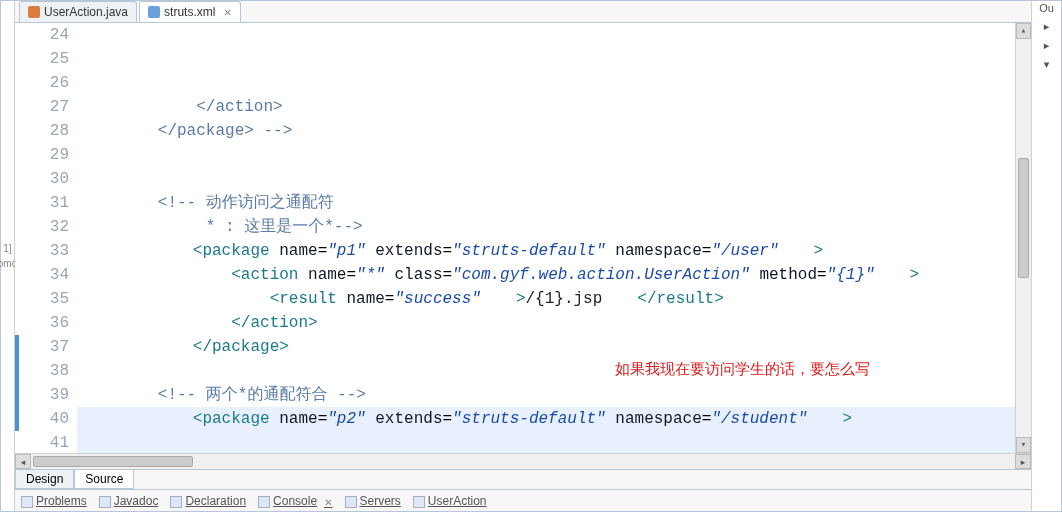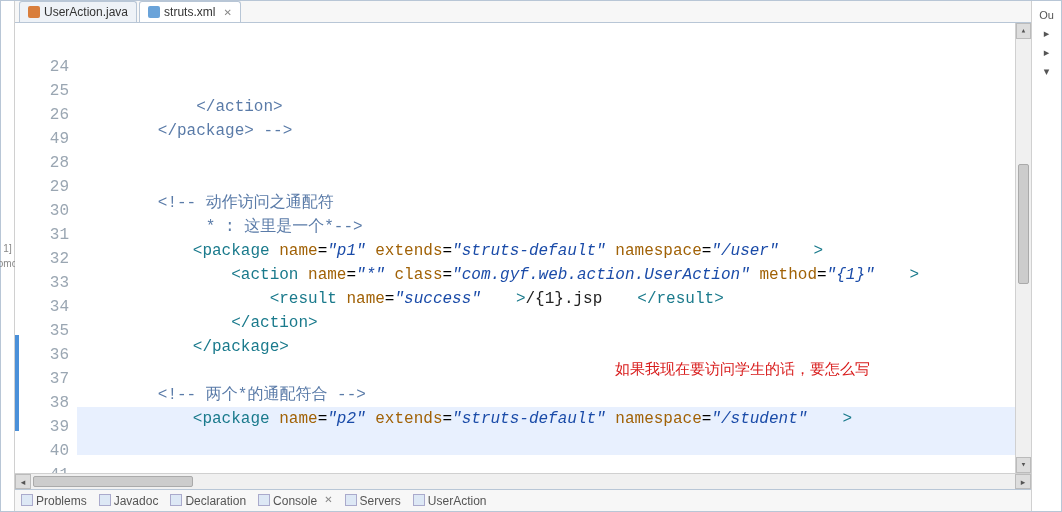--- a/index.html
+++ b/index.html
@@ -1,54 +1,54 @@
 <!DOCTYPE html>
 <html><head>
 <meta charset="utf-8">
 <style>
   * { box-sizing: border-box; margin: 0; padding: 0; }
   html, body { width: 1062px; height: 512px; font-family: "Microsoft YaHei", "Segoe UI", sans-serif; font-size: 13px; background: #f0f0f0; overflow: hidden; }
   .wrap { display: flex; width: 1062px; height: 512px; background: #fff; border: 1px solid #b8c6d6; }
   .left-stub { width: 14px; background: #fff; border-right: 1px solid #d0d0d0; font-size: 10px; color: #888; display:flex; flex-direction:column; justify-content:center; align-items:center; gap:4px; }
   .center { flex: 1; display: flex; flex-direction: column; background: #fff; }
-  .right { width: 30px; background: #fff; border-left: 1px solid #d0d0d0; display: flex; flex-direction: column; align-items:center; padding-top:8px; gap:6px; font-size:11px; color:#555; }
+  .right { width: 30px; background: #fff; border-left: 1px solid #d0d0d0; display: flex; flex-direction: column; align-items:center; padding-top:1px; gap:6px; font-size:11px; color:#555; }
   .tabs { height: 22px; display: flex; align-items: flex-end; border-bottom: 1px solid #b8c6d6; background: #f7f7f7; padding-left: 4px; gap: 2px; }
   .tab { height: 21px; padding: 2px 8px; border: 1px solid #b8c6d6; border-bottom: none; background: #eef2f7; font-size: 12px; color: #333; display: flex; align-items: center; gap: 4px; cursor: pointer; border-radius: 3px 3px 0 0; }
   .tab.active { background: #fff; }
   .tab .ic { width: 12px; height: 12px; }
   .close-x { font-size: 10px; color: #888; margin-left: 4px; }
   .editor { flex: 1; display: flex; overflow: hidden; background: #fff; font-family: Consolas, "Courier New", monospace; font-size: 16px; line-height: 24px; position: relative; }
-  .gutter { width: 48px; text-align: right; padding-right: 8px; color: #9aa6b2; background: #fff; user-select: none; margin-top: 32px; }
+  .gutter { width: 48px; text-align: right; padding-right: 8px; color: #9aa6b2; background: #fff; user-select: none; }
   .gutter .ln { height: 24px; }
   .markers { width: 14px; background: #fff; }
   .markers .mark { height: 24px; }
   .markers .mark.blue { background: linear-gradient(to right, #4a90d9 0, #4a90d9 4px, transparent 4px); }
   .code { flex: 1; white-space: pre; position: relative; overflow: auto; }
   .row { height: 24px; padding-left: 4px; }
   .row.hl { background: #e8f0fe; }
   .c-tag { color: #1a7a8c; margin-left: 35px; }
-  .c-attr { color: #a16207; }
+  .c-attr { color: #0f172a; }
   .c-val { color: #1a4ba8; font-style: italic; }
   .c-text { color: #222; }
   .c-comment { color: #5a7ba8; }
   .annot { position: absolute; color: #d81b1b; font-family: Liberation Mono, monospace; font-size: 15px; }
   .vscroll { width: 16px; background: #f0f0f0; border-left: 1px solid #d0d0d0; position: relative; }
   .vscroll .vbtn { height:16px; background:#ddd; border:1px solid #bbb; display:flex; align-items:center; justify-content:center; font-size:9px; color:#555; }
   .vscroll .vtrack { position:absolute; top:16px; bottom:16px; left:0; right:0; }
   .vscroll .vthumb { position:absolute; top:30%; left:2px; right:2px; height:120px; background:#ccc; border:1px solid #aaa; border-radius:2px; }
   .vscroll .vbtn.bot { position:absolute; bottom:0; left:0; right:0; }
   .hscroll { height: 16px; background: #f0f0f0; border-top: 1px solid #d0d0d0; display:flex; }
   .hscroll .hbtn { width:16px; background:#ddd; border:1px solid #bbb; display:flex; align-items:center; justify-content:center; font-size:9px; color:#555; }
   .hscroll .htrack { flex:1; position:relative; }
   .hscroll .hthumb { position:absolute; left:2px; top:2px; bottom:2px; width:160px; background:#ccc; border:1px solid #aaa; border-radius:2px; }
   .bottom-tabs { height: 20px; display: flex; align-items: center; border-top: 1px solid #b8c6d6; background: #f7f7f7; font-size: 12px; }
   .btab { padding: 2px 10px; border: 1px solid #b8c6d6; border-top:none; background: #eef2f7; cursor: pointer; }
   .btab.active { background: #fff; }
   .views { height: 22px; display: flex; align-items: center; border-top: 1px solid #b8c6d6; background: #f7f7f7; font-size: 12px; color: #555; padding-left: 6px; gap: 12px; }
-  .views .v { display: flex; align-items: flex-start; gap: 3px; cursor: pointer; }
+  .views .v { display: flex; align-items: flex-end; gap: 3px; cursor: pointer; text-decoration: underline; }
   .views .v .vic { width: 12px; height: 12px; border:1px solid #aac; background:#dde8f5; }
   .ic-j { display:inline-block; width:12px; height:12px; border-radius:2px; background:#d97e3c; }
   .ic-x { display:inline-block; width:12px; height:12px; border-radius:2px; background:#6aa3d9; }
 </style>
 </head>
 <body>
 
 <div class="wrap">
 
   <div class="left-stub">
@@ -88,21 +88,21 @@
           <div class="mark blue"></div>
           <div class="mark blue"></div>
           <div class="mark blue"></div>
           <div class="mark blue"></div>
           <div class="mark"></div>
         </div>
       <div class="gutter" id="gutter">
           <div class="ln">24</div>
           <div class="ln">25</div>
           <div class="ln">26</div>
-          <div class="ln">49</div>
+          <div class="ln">27</div>
           <div class="ln">28</div>
           <div class="ln">29</div>
           <div class="ln">30</div>
           <div class="ln">31</div>
           <div class="ln">32</div>
           <div class="ln">33</div>
           <div class="ln">34</div>
           <div class="ln">35</div>
           <div class="ln">36</div>
           <div class="ln">37</div>
@@ -124,20 +124,24 @@
     </div>
 
     <div class="hscroll">
       <div class="hbtn">◂</div>
       <div class="htrack">
         <div class="hthumb"></div>
       </div>
       <div class="hbtn">▸</div>
     </div>
 
+    <div class="bottom-tabs">
+      <div class="btab">Design</div>
+      <div class="btab active">Source</div>
+    </div>
 
     <div class="views">
       <div class="v">
           <span class="vic"></span>
           <span>Problems</span>
         </div>
       <div class="v">
           <span class="vic"></span>
           <span>Javadoc</span>
         </div>

